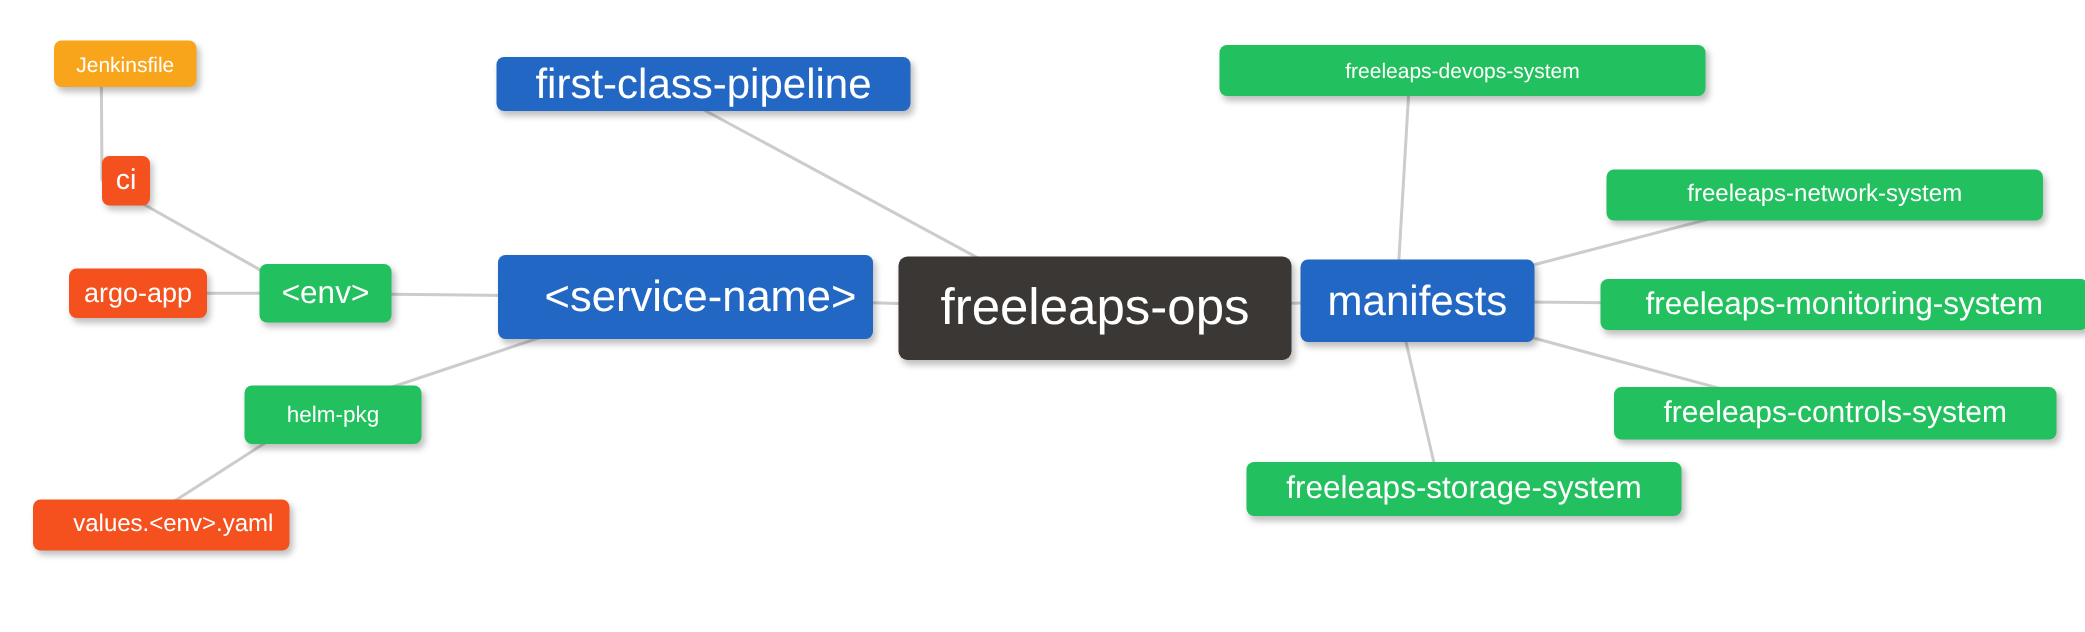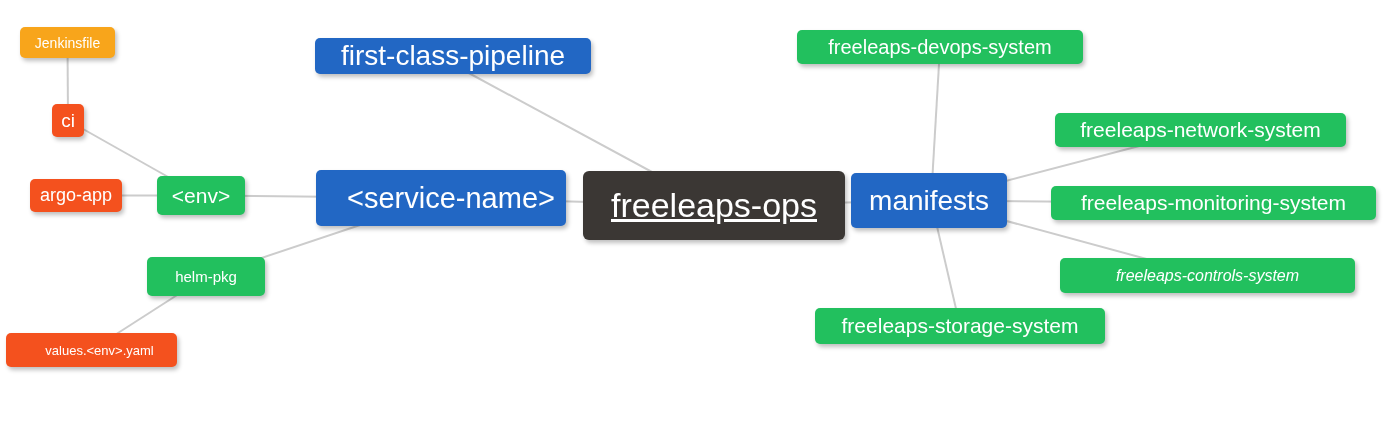--- a/index.html
+++ b/index.html
@@ -31,41 +31,42 @@
     z-index: 1;
     display: flex;
     align-items: center;
     justify-content: center;
     color: #ffffff;
     white-space: nowrap;
     border-radius: 5px;
     box-shadow: 2px 3px 4px rgba(0,0,0,0.25);
     cursor: pointer;
     box-sizing: border-box;
+    margin-left: 16px;
   }
   .c-blue   { background: var(--blue,   #2267c4); }
   .c-green  { background: var(--green,  #22c05e); }
   .c-orange { background: var(--orange, #f8a51b); }
   .c-red    { background: var(--red,    #f4511e); }
-  .c-dark   { background: var(--dark,   #3b3734); text-decoration: underline; }
+  .c-dark   { background: var(--dark,   #3b3734); }
 
   .n-jenkinsfile   { left:  20px; top:  27px; width:  95px; height: 31px; font-size: 14px; }
   .n-ci            { left:  52px; top: 104px; width:  32px; height: 33px; font-size: 19px; }
   .n-argo-app      { left:  30px; top: 179px; width:  92px; height: 33px; font-size: 18px; }
   .n-env           { left: 157px; top: 176px; width:  88px; height: 39px; font-size: 21px; }
   .n-helm-pkg      { left: 147px; top: 257px; width: 118px; height: 39px; font-size: 15px; }
-  .n-values        { left:   6px; top: 333px; width: 171px; height: 34px; font-size: 13px; padding-left: 16px; }
+  .n-values        { left:   6px; top: 333px; width: 171px; height: 34px; font-size: 16px; padding-left: 16px; }
   .n-fcp           { left: 315px; top:  38px; width: 276px; height: 36px; font-size: 28px; }
   .n-service       { left: 316px; top: 170px; width: 250px; height: 56px; font-size: 29px; padding-left: 20px; }
   .n-ops           { left: 583px; top: 171px; width: 262px; height: 69px; font-size: 34px; border-radius: 6px; }
   .n-manifests     { left: 851px; top: 173px; width: 156px; height: 55px; font-size: 28px; }
-  .n-devops        { left: 797px; top:  30px; width: 286px; height: 34px; font-size: 20px; }
-  .n-network       { left:1055px; top: 113px; width: 291px; height: 34px; font-size: 21px; }
+  .n-devops        { left: 797px; top:  30px; width: 324px; height: 34px; font-size: 14px; }
+  .n-network       { left:1055px; top: 113px; width: 291px; height: 34px; font-size: 16px; }
   .n-monitoring    { left:1051px; top: 186px; width: 325px; height: 34px; font-size: 21px; }
-  .n-controls      { left:1060px; top: 258px; width: 295px; height: 35px; font-size: 16px; font-style: italic; }
+  .n-controls      { left:1060px; top: 258px; width: 295px; height: 35px; font-size: 20px; }
   .n-storage       { left: 815px; top: 308px; width: 290px; height: 36px; font-size: 21px; text-align: right; }
 </style>
 </head>
 <body>
 
 <div class="stage">
   <svg class="edges" viewBox="0 0 1390 421">
       <line x1="67.5" y1="42.5" x2="68" y2="120.5"></line>
       <line x1="68" y1="120.5" x2="201" y2="195.5"></line>
       <line x1="76" y1="195.5" x2="201" y2="195.5"></line>

